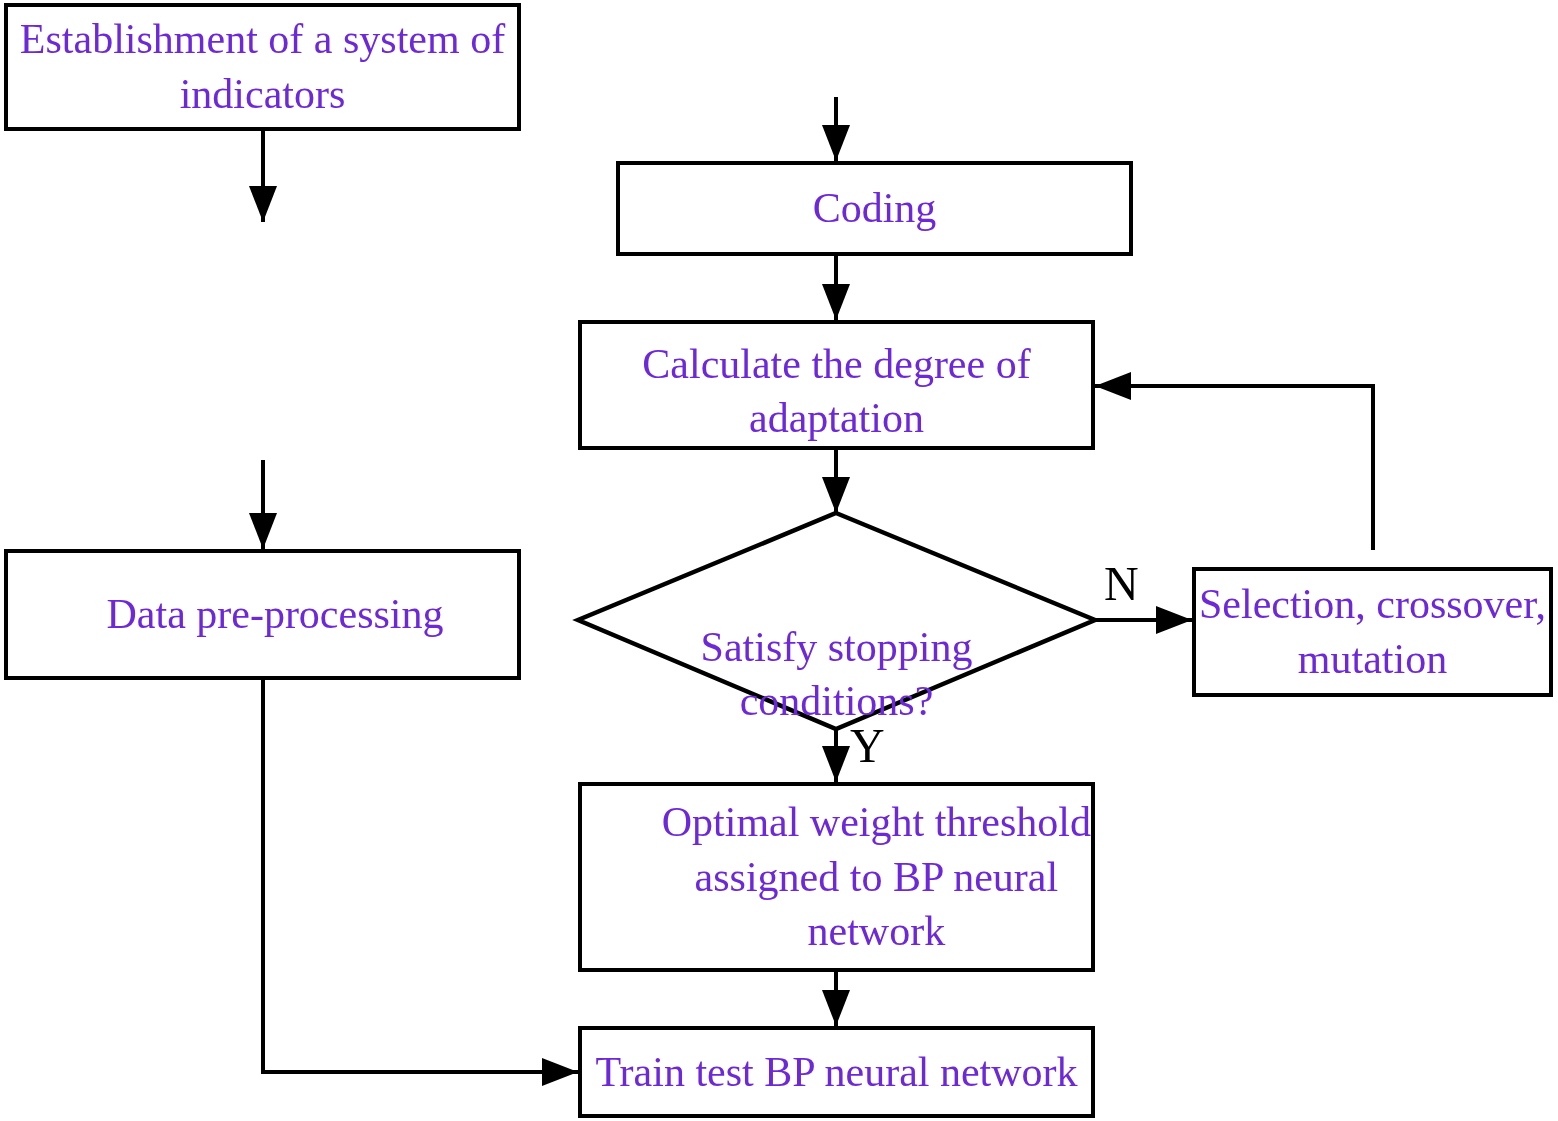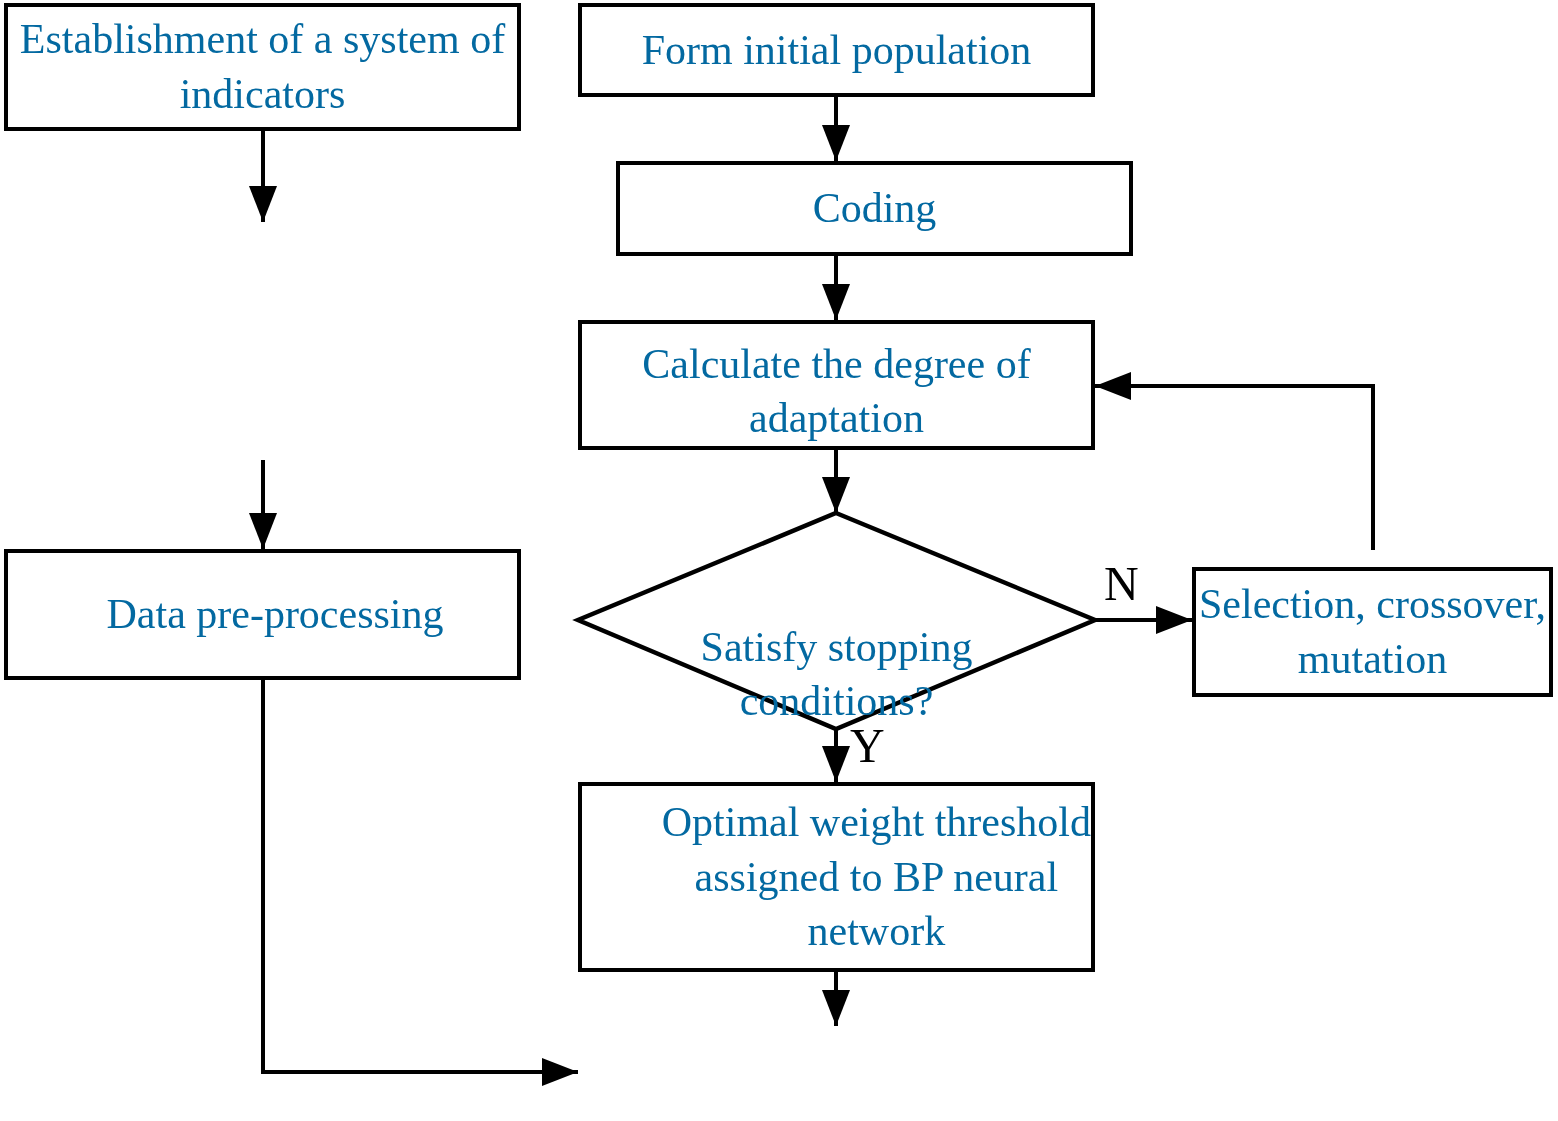--- a/index.html
+++ b/index.html
@@ -30,21 +30,21 @@
     background: #ffffff;
     display: flex;
     align-items: center;
     justify-content: center;
   }
   .node-label, .diamond-label {
     white-space: pre;
     text-align: center;
     font-size: 42px;
     line-height: 1.3;
-    color: #0369a1;
+    color: #6d28d9;
   }
   .diamond-label-wrap {
     position: absolute;
     left: 578px;
     top: 513px;
     width: 517px;
     height: 216px;
     display: flex;
     align-items: flex-end;
     justify-content: center;
@@ -102,23 +102,20 @@
   <div class="node" id="node-establish-indicators">
     <span class="node-label">Establishment of a system of
 indicators</span>
   </div>
 
 
   <div class="node" id="node-data-preprocessing">
     <span class="node-label">Data pre-processing</span>
   </div>
 
-  <div class="node" id="node-form-initial-population">
-    <span class="node-label">Form initial population</span>
-  </div>
 
   <div class="node" id="node-coding">
     <span class="node-label">Coding</span>
   </div>
 
   <div class="node" id="node-calculate-adaptation">
     <span class="node-label">Calculate the degree of
 adaptation</span>
   </div>
 
@@ -126,20 +123,23 @@
     <span class="node-label">Selection, crossover,
 mutation</span>
   </div>
 
   <div class="node" id="node-optimal-weight">
     <span class="node-label">Optimal weight threshold
 assigned to BP neural
 network</span>
   </div>
 
+  <div class="node" id="node-train-test">
+    <span class="node-label">Train test BP neural network</span>
+  </div>
 
   <div class="diamond-label-wrap">
     <span class="diamond-label">Satisfy stopping
 conditions?</span>
   </div>
 
   <div class="branch-label" id="label-no">N</div>
   <div class="branch-label" id="label-yes">Y</div>
 
 </div>

